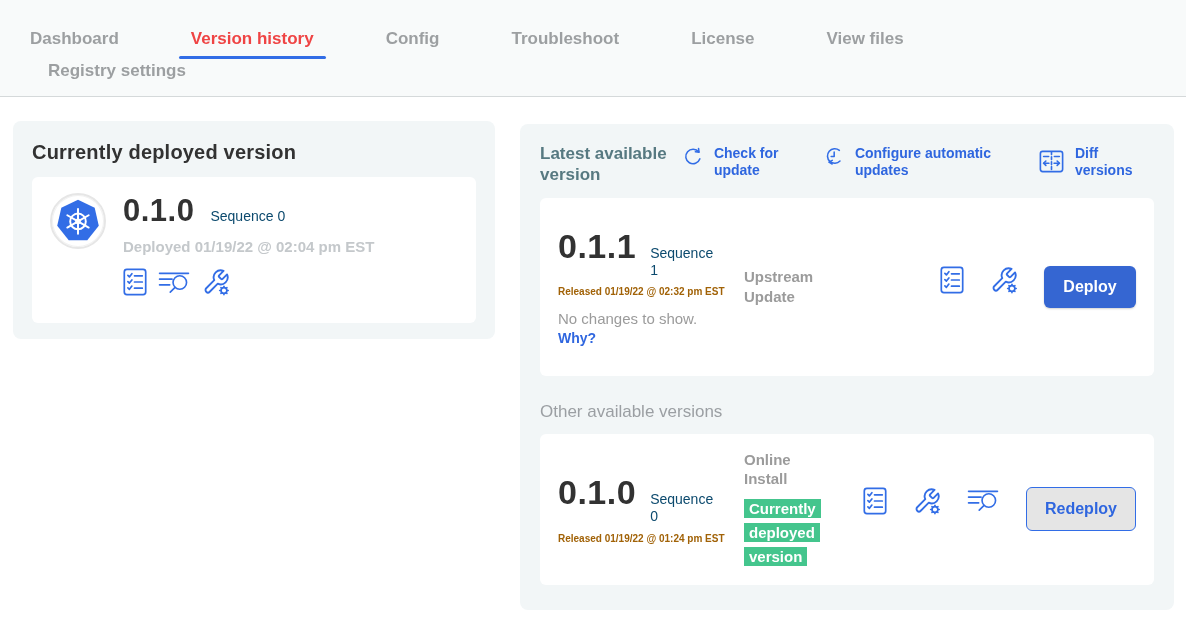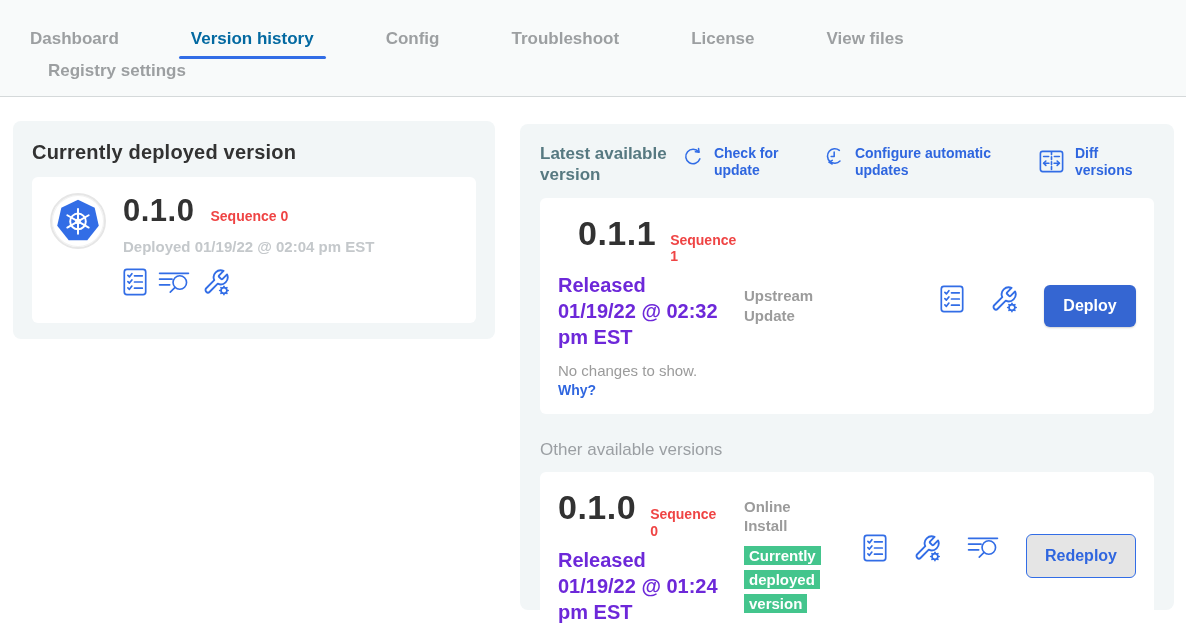--- a/index.html
+++ b/index.html
@@ -6,61 +6,61 @@
   html,body { width:1186px; height:640px; background:#fff; overflow:hidden;
     font-family:"Liberation Sans","DejaVu Sans",sans-serif; }
 
   
   .nav { position:absolute; left:0; top:0; width:1186px; height:97px;
     background:#f8fafa; border-bottom:1px solid #d5d9da; }
   .nav-row1 { display:flex; align-items:flex-start; gap:48px; padding:28px 0 0 18px; }
   .nav-row2 { display:flex; padding:10px 0 0 36px; }
   .tab { position:relative; padding:0 12px; font-size:17px; font-weight:600;
     color:#9c9fa1; cursor:pointer; white-space:nowrap; line-height:22px; }
-  .tab.active { color:#0369a1; }
+  .tab.active { color:#ef4444; }
   .tab.active::after { content:""; position:absolute; left:0; right:0; bottom:-9px;
     height:3px; border-radius:2px; background:#326de6; }
 
   
   .panel { position:absolute; background:#f2f6f7; border-radius:8px; }
   .white-card { background:#fff; border-radius:6px; }
 
   
   .deployed { left:13px; top:121px; width:482px; height:218px; padding:20px 19px; }
   .deployed-title { font-size:20px; font-weight:700; color:#323232; letter-spacing:.2px; }
   .deployed-inner { margin-top:13px; padding:16px 18px; display:flex; gap:17px;
     align-items:flex-start; height:146px; }
   .k8s-badge { width:56px; height:56px; border-radius:50%; background:#fff;
     border:2px solid #e6e6e6; box-shadow:0 0 0 1px #f2f2f2 inset;
     display:flex; align-items:center; justify-content:center; flex:0 0 auto; }
   .ver-row { display:flex; align-items:baseline; gap:16px; }
   .ver-big { font-size:31px; font-weight:800; color:#323232; letter-spacing:.5px; }
-  .seq { font-size:14px; font-weight:700; color:#ef4444; }
+  .seq { font-size:14px; font-weight:400; color:#0c4a6e; }
   .deployed-date { margin-top:9px; font-size:15px; font-weight:600; color:#c4c8cb; }
   .icon-row { margin-top:13px; display:flex; align-items:center; gap:11px; }
   .icon-btn { display:inline-flex; cursor:pointer; }
 
   
   .latest { left:520px; top:124px; width:654px; height:486px; padding:19px 20px; }
   .latest-header { display:flex; align-items:flex-start; }
   .latest-title { width:150px; font-size:17px; font-weight:700; color:#577981; line-height:1.25; }
   .action-link { display:flex; align-items:flex-start; gap:11px; cursor:pointer; margin-top:2px; }
   .action-link + .action-link { margin-left:26px;justify-content:center; }
   .action-label { font-size:14px; font-weight:700; color:#2f66df; line-height:1.2; }
   .w84 { width:84px; } .w158 { width:158px; }
   .diff-link { margin-left:auto; align-items:center; }
 
   .version-card { margin-top:12px; padding:16px 18px; display:flex; align-items:center;
     min-height:178px; }
   .version-card.small { min-height:140px; }
   .vc-col1 { width:186px; }
   .vc-col2 { width:118px; }
   .seq-wrap { width:72px; line-height:1.2; }
-  .released { margin-top:7px; width:168px; font-size:20px; font-weight:600;
-    color:#6d28d9; line-height:1.3; }
+  .released { margin-top:7px; width:168px; font-size:10px; font-weight:600;
+    color:#a16207; line-height:1.3; }
   .source { font-size:15px; font-weight:600; color:#9b9b9b; line-height:1.3; width:90px; }
   .no-changes { margin-top:12px; font-size:15px; color:#9b9b9b; }
   .why { margin-top:3px; font-size:14px; font-weight:700; color:#2f66df; cursor:pointer; width:fit-content; }
   .vc-actions { margin-left:auto; display:flex; align-items:flex-start; gap:26px; }
 
   .btn-primary { background:#3566d2; color:#fff; border:none; border-radius:6px;
     width:92px; height:42px; font-size:16px; font-weight:700; cursor:pointer;
     font-family:inherit; box-shadow:0 1px 2px rgba(0,0,0,.18); }
   .btn-secondary { background:#e5e5e5; color:#2f66df; border:1px solid #326de6;
     border-radius:6px; width:110px; height:44px; font-size:16px; font-weight:700;
@@ -199,21 +199,21 @@
           <line x1="15.7" y1="13.8" x2="21.2" y2="13.8"></line>
             <polyline points="18.9,11.5 21.2,13.8 18.9,16.1"></polyline>
         </svg>
       </span>
       <span class="action-label">Diff versions</span>
     </div>
   </div>
 
   <div class="white-card version-card">
     <div class="vc-col1">
-      <div class="ver-row" style="gap:14px;margin-left:20px;">
+      <div class="ver-row" style="gap:14px;">
         <span class="ver-big" style="font-size:34px;">0.1.1</span>
         <span class="seq seq-wrap">Sequence 1</span>
       </div>
       <div class="released">Released 01/19/22 @ 02:32 pm EST</div>
       <div class="no-changes">No changes to show.</div>
       <div class="why">Why?</div>
     </div>
     <div class="vc-col2">
       <div class="source">Upstream Update</div>
     </div>

